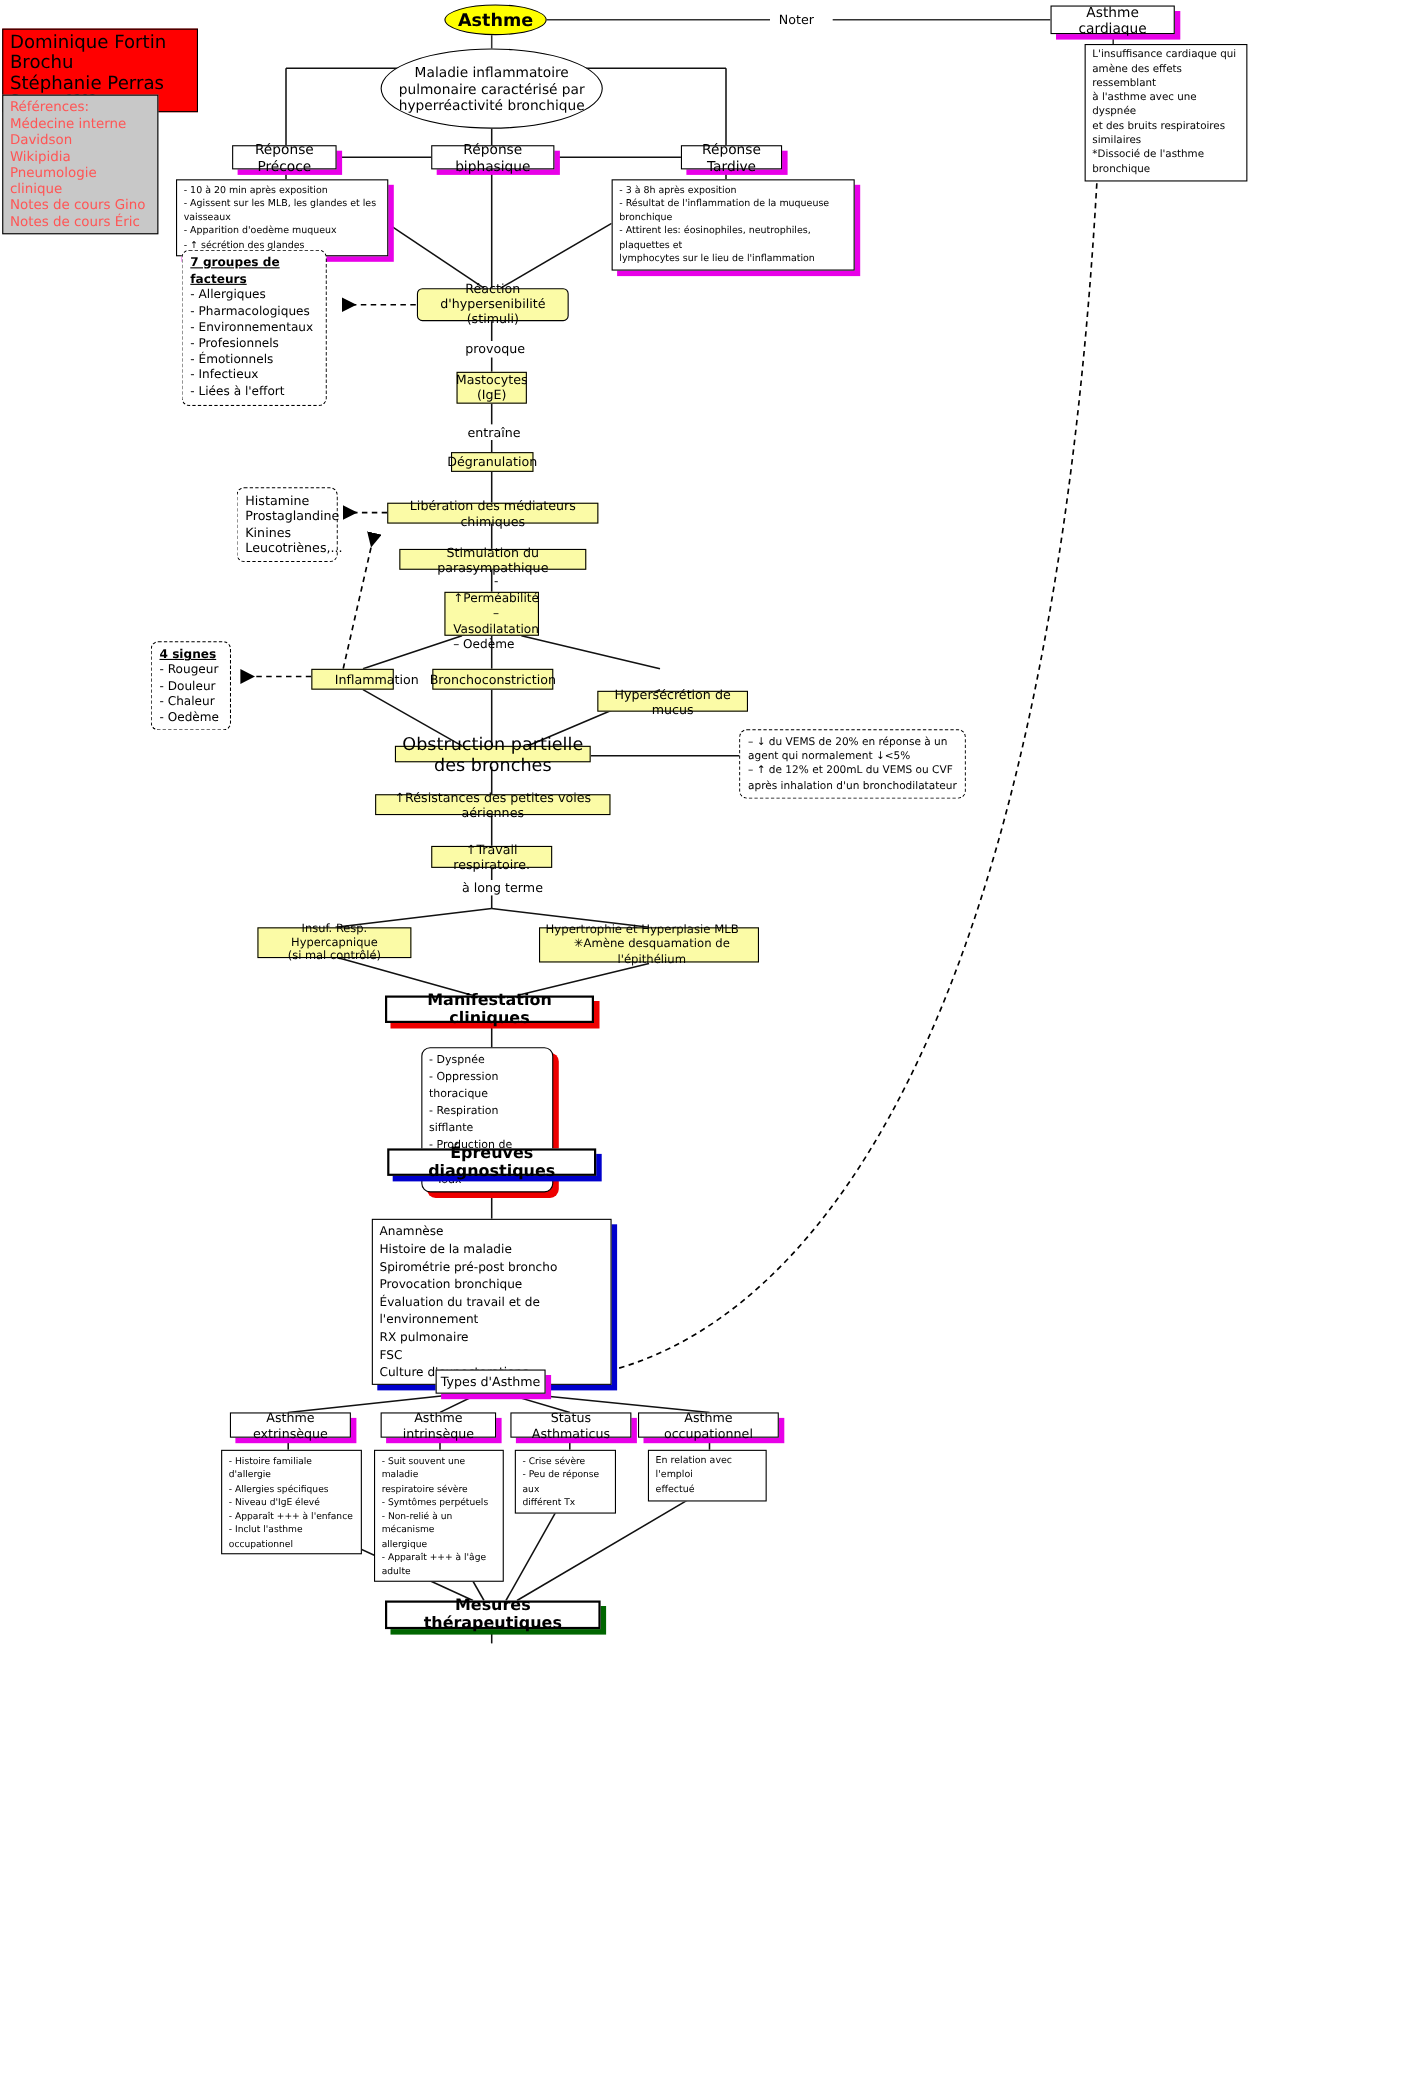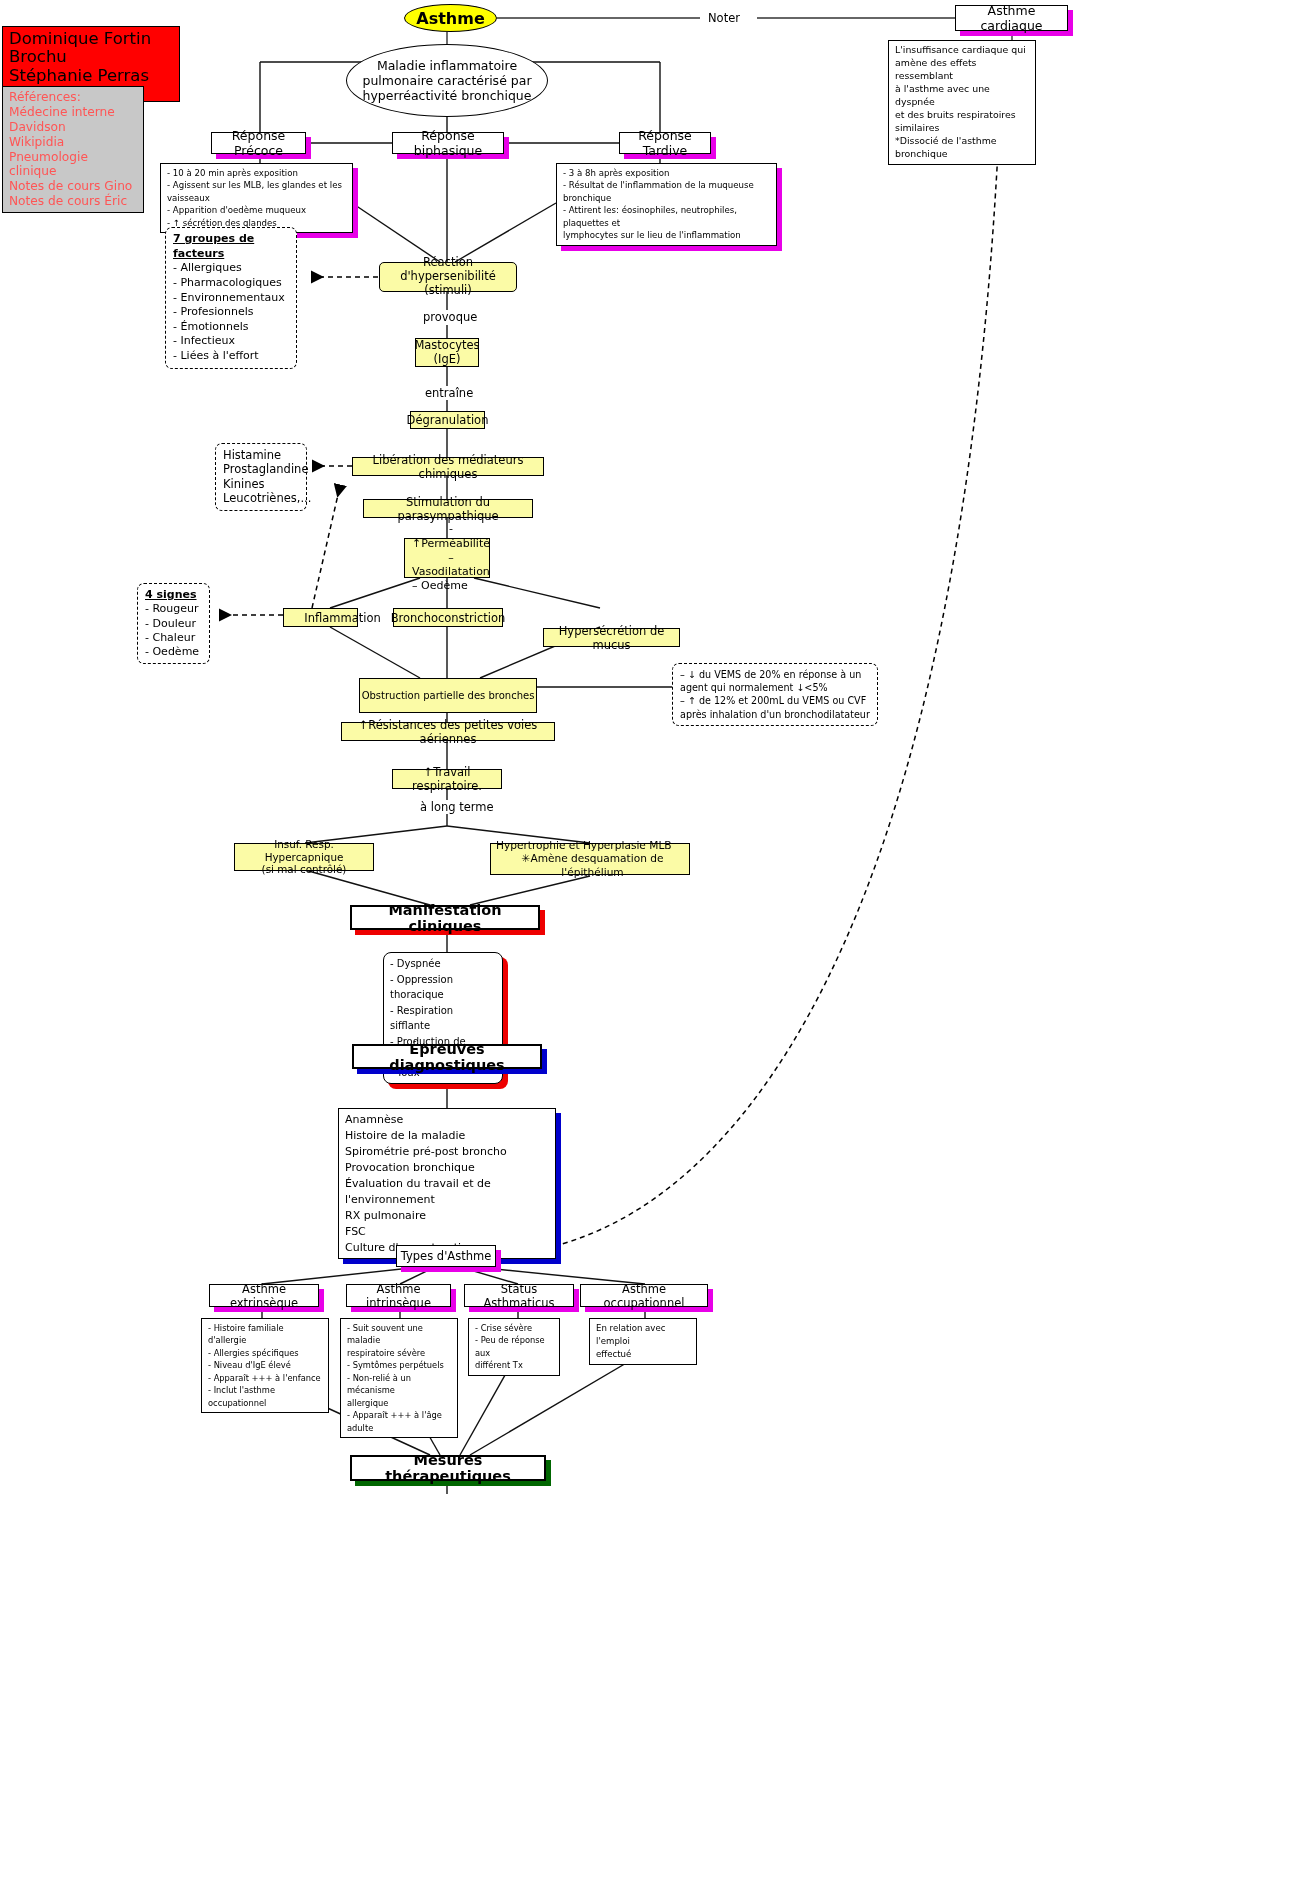--- a/index.html
+++ b/index.html
@@ -206,21 +206,21 @@
     <span>Noter</span>
   </div>
 
   <div class="node white-ellipse" style="left:346px;top:44px;width:202px;height:73px;font-size:12.5px;line-height:1.22;padding:0 14px;">
     <span>Maladie inflammatoire pulmonaire caractérisé par hyperréactivité bronchique</span>
   </div>
 
   <div class="node plain-box shadow-magenta" style="left:955px;top:5px;width:113px;height:26px;font-size:12.5px;">
     <span>Asthme cardiaque</span>
   </div>
-  <div class="node list-box" style="left:888px;top:40px;width:148px;font-size:9.4px;line-height:1.38;">
+  <div class="node list-box" style="left:986px;top:40px;width:148px;font-size:9.4px;line-height:1.38;">
     <div>L'insuffisance cardiaque qui</div>
     <div>amène des effets ressemblant</div>
     <div>à l'asthme avec une dyspnée</div>
     <div>et des bruits respiratoires</div>
     <div>similaires</div>
     <div>*Dissocié de l'asthme bronchique</div>
   </div>
 
   <div class="node plain-box shadow-magenta" style="left:211px;top:132px;width:95px;height:22px;font-size:12.5px;">
     <span>Réponse Précoce</span>
@@ -296,21 +296,21 @@
   <div class="node yellow-box" style="left:283px;top:608px;width:75px;height:19px;font-size:11.5px;padding-left:44px;">
     <span>Inflammation</span>
   </div>
   <div class="node yellow-box" style="left:393px;top:608px;width:110px;height:19px;font-size:11.5px;">
     <span>Bronchoconstriction</span>
   </div>
   <div class="node yellow-box" style="left:543px;top:628px;width:137px;height:19px;font-size:11.5px;">
     <span>Hypersécrétion de mucus</span>
   </div>
 
-  <div class="node yellow-box" style="left:359px;top:678px;width:178px;height:35px;font-size:10px;">
+  <div class="node yellow-box" style="left:359px;top:678px;width:178px;height:15px;font-size:16px;">
     <span>Obstruction partielle des bronches</span>
   </div>
 
   <div class="node yellow-box" style="left:341px;top:722px;width:214px;height:19px;font-size:11.5px;">
     <span>↑Résistances des petites voies aériennes</span>
   </div>
 
   <div class="node yellow-box" style="left:392px;top:769px;width:110px;height:20px;font-size:11.5px;">
     <span>↑Travail respiratoire.</span>
   </div>

